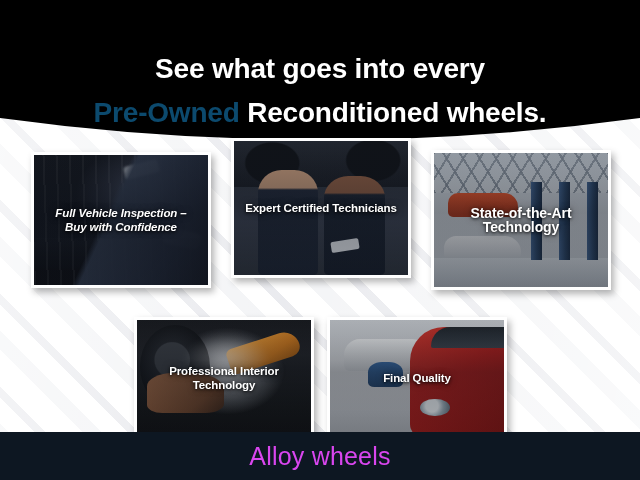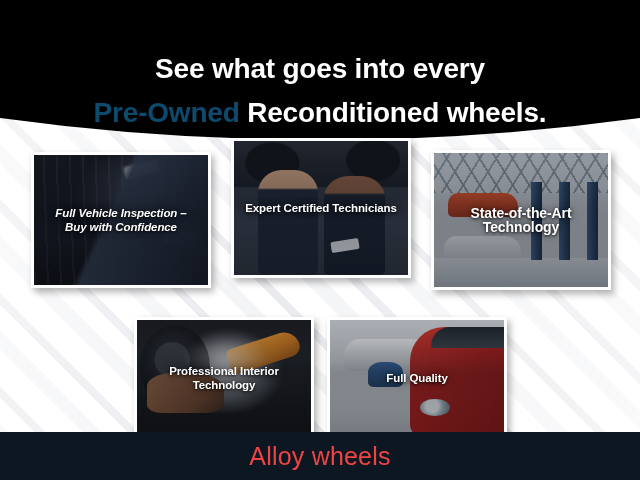--- a/index.html
+++ b/index.html
@@ -326,21 +326,21 @@
     bottom: 0;
     width: 640px;
     height: 48px;
     background: #0d1722;
     display: flex;
     align-items: center;
     justify-content: center;
     z-index: 5;
   }
   .bottom-bar-text {
-    color: #ef4444;
+    color: #d946ef;
     font-size: 25px;
     font-weight: 400;
     letter-spacing: 0.2px;
     line-height: 28px;
   }
 </style>
 </head>
 <body>
 
 <div id="stage">
@@ -418,21 +418,21 @@
     <div class="photo art-quality">
       <div class="back-car"></div>
         <div class="blue-blob"></div>
         <div class="floor"></div>
       <div class="red-car"></div>
         <div class="red-win"></div>
         <div class="lamp"></div>
     </div>
     <div class="shade"></div>
     <div class="caption">
-      <span>Full Quality</span>
+      <span>Final Quality</span>
     </div>
   </div>
 
   <div class="bottom-bar">
     <span class="bottom-bar-text">Alloy wheels</span>
   </div>
 
 </div>
 
 </body></html>

